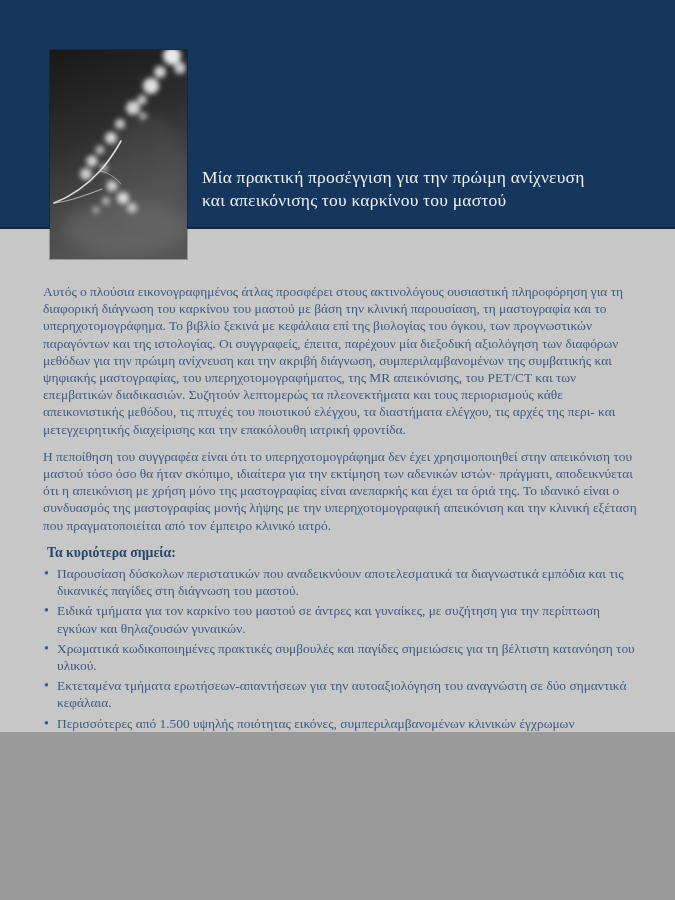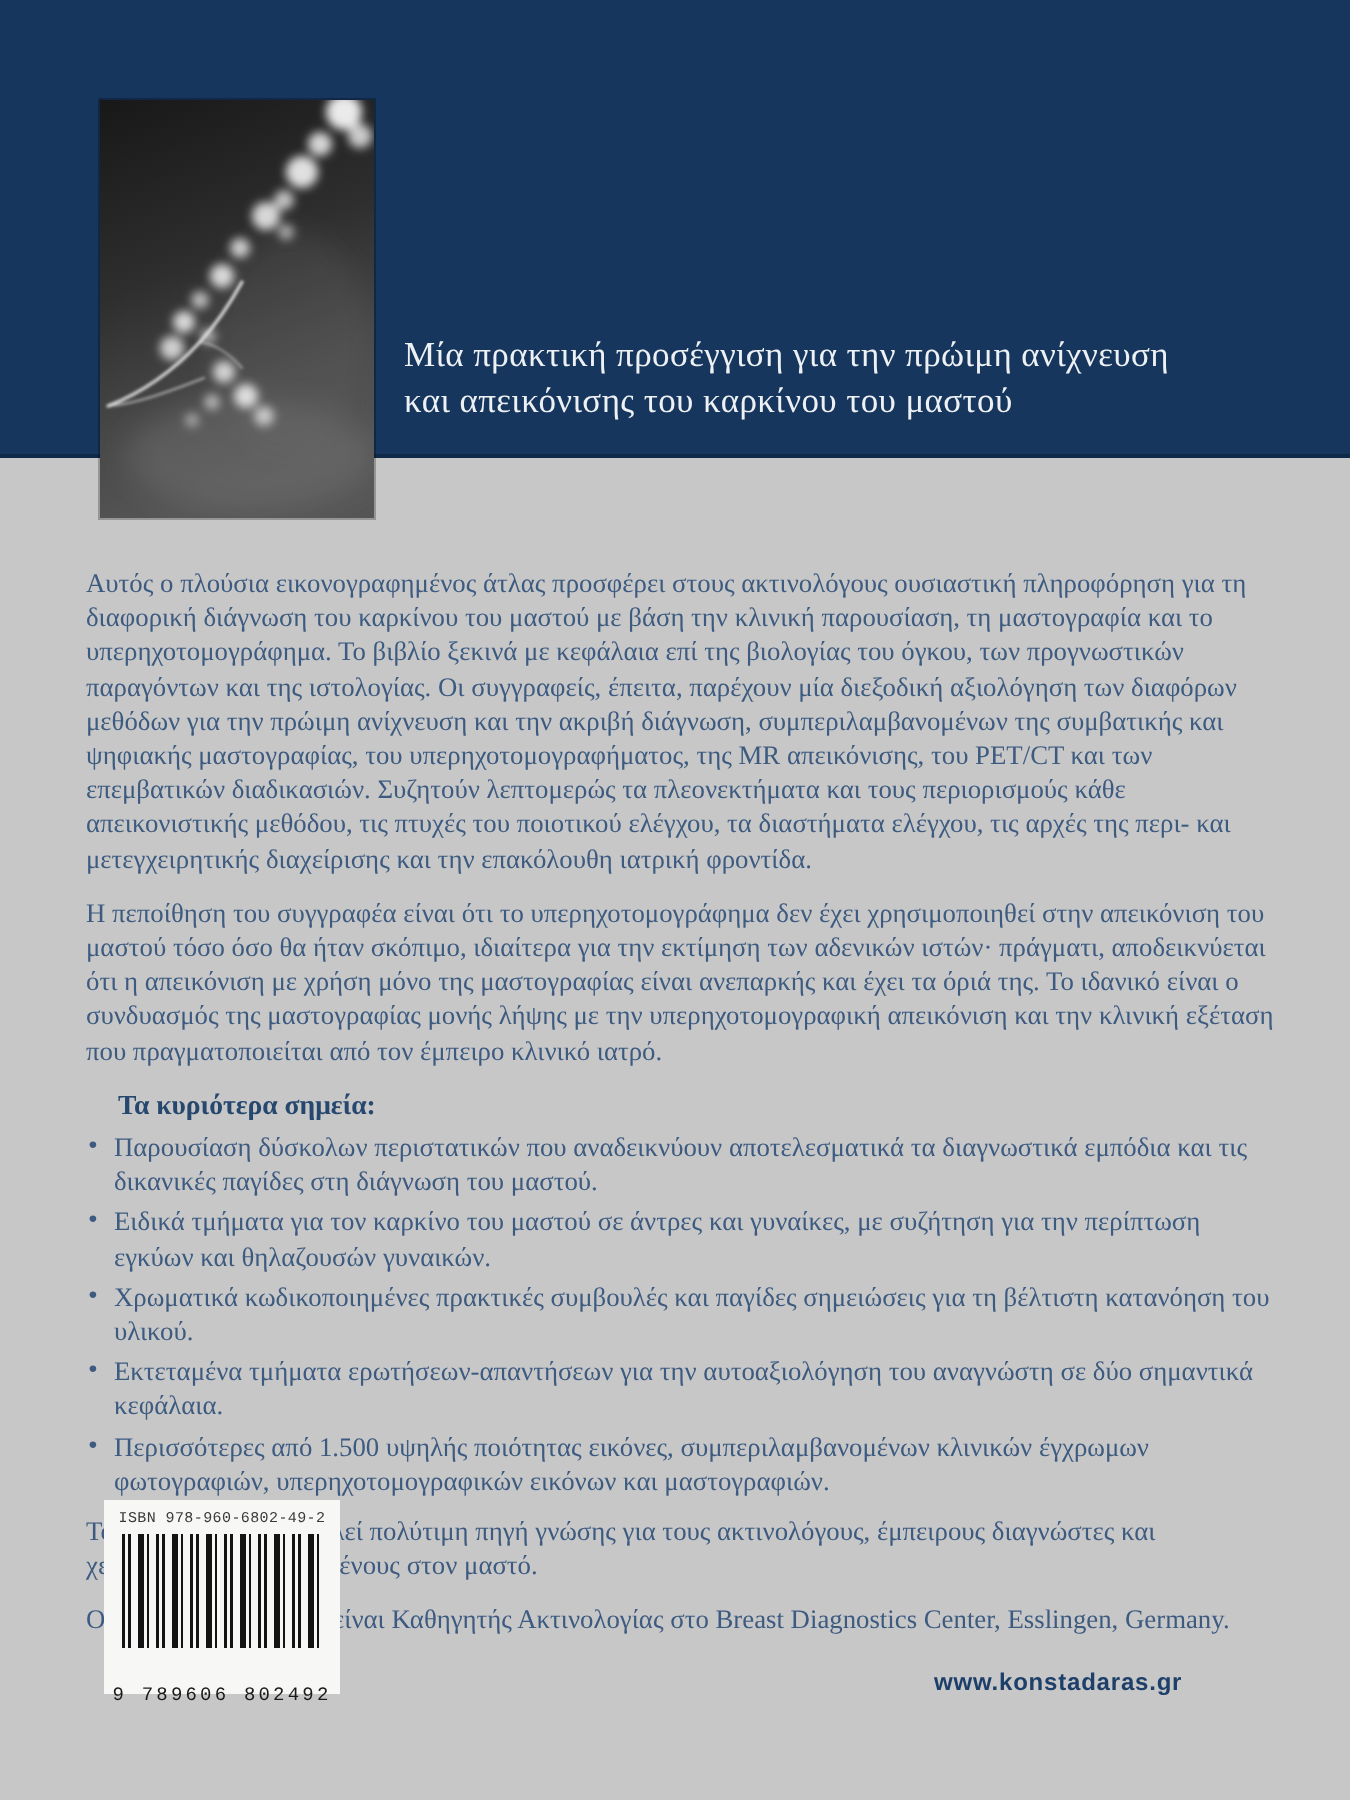--- a/index.html
+++ b/index.html
@@ -1,17 +1,17 @@
 <!DOCTYPE html>
 <html lang="el"><head>
 <meta charset="utf-8">
 <style>
   html,body{margin:0;padding:0;background:#9a9a9a;}
   .page{
-    position:relative;width:675px;height:900px;overflow:hidden;
+    position:relative;width:675px;height:732px;overflow:hidden;
     background:#c7c7c7;font-family:"Liberation Serif", serif;
   }
   .navy-band{
     position:absolute;left:0;top:0;width:675px;height:227px;
     background:#16365d;border-bottom:2px solid #0f2a49;
   }
   .gray-band{
     position:absolute;left:0;top:229px;width:675px;height:671px;
     background:#c7c7c7;
   }
@@ -24,21 +24,21 @@
     position:absolute;left:202px;top:166px;width:440px;
     color:#eef1f4;font-size:17.5px;line-height:22.5px;
     letter-spacing:0.2px;
   }
   .body-copy{
     position:absolute;left:43px;top:283px;width:595px;
     color:#3d5b80;font-size:13.4px;line-height:17.2px;
   }
   .body-copy p{margin:0 0 10px 0;}
   .body-copy .heading{
-    color:#26476e;font-weight:bold;font-size:13.8px;margin:2px 0 4px 16px;
+    color:#26476e;font-weight:bold;font-size:13.8px;margin:2px 0 4px 4px;
   }
   .body-copy ul{
     list-style:none;margin:0 0 8px 0;padding:0;
   }
   .body-copy li{
     position:relative;padding-left:14px;margin:0 0 3px 0;
   }
   .body-copy li::before{
     content:"\2022";position:absolute;left:1px;top:0;
     color:#3d5b80;font-size:14px;

